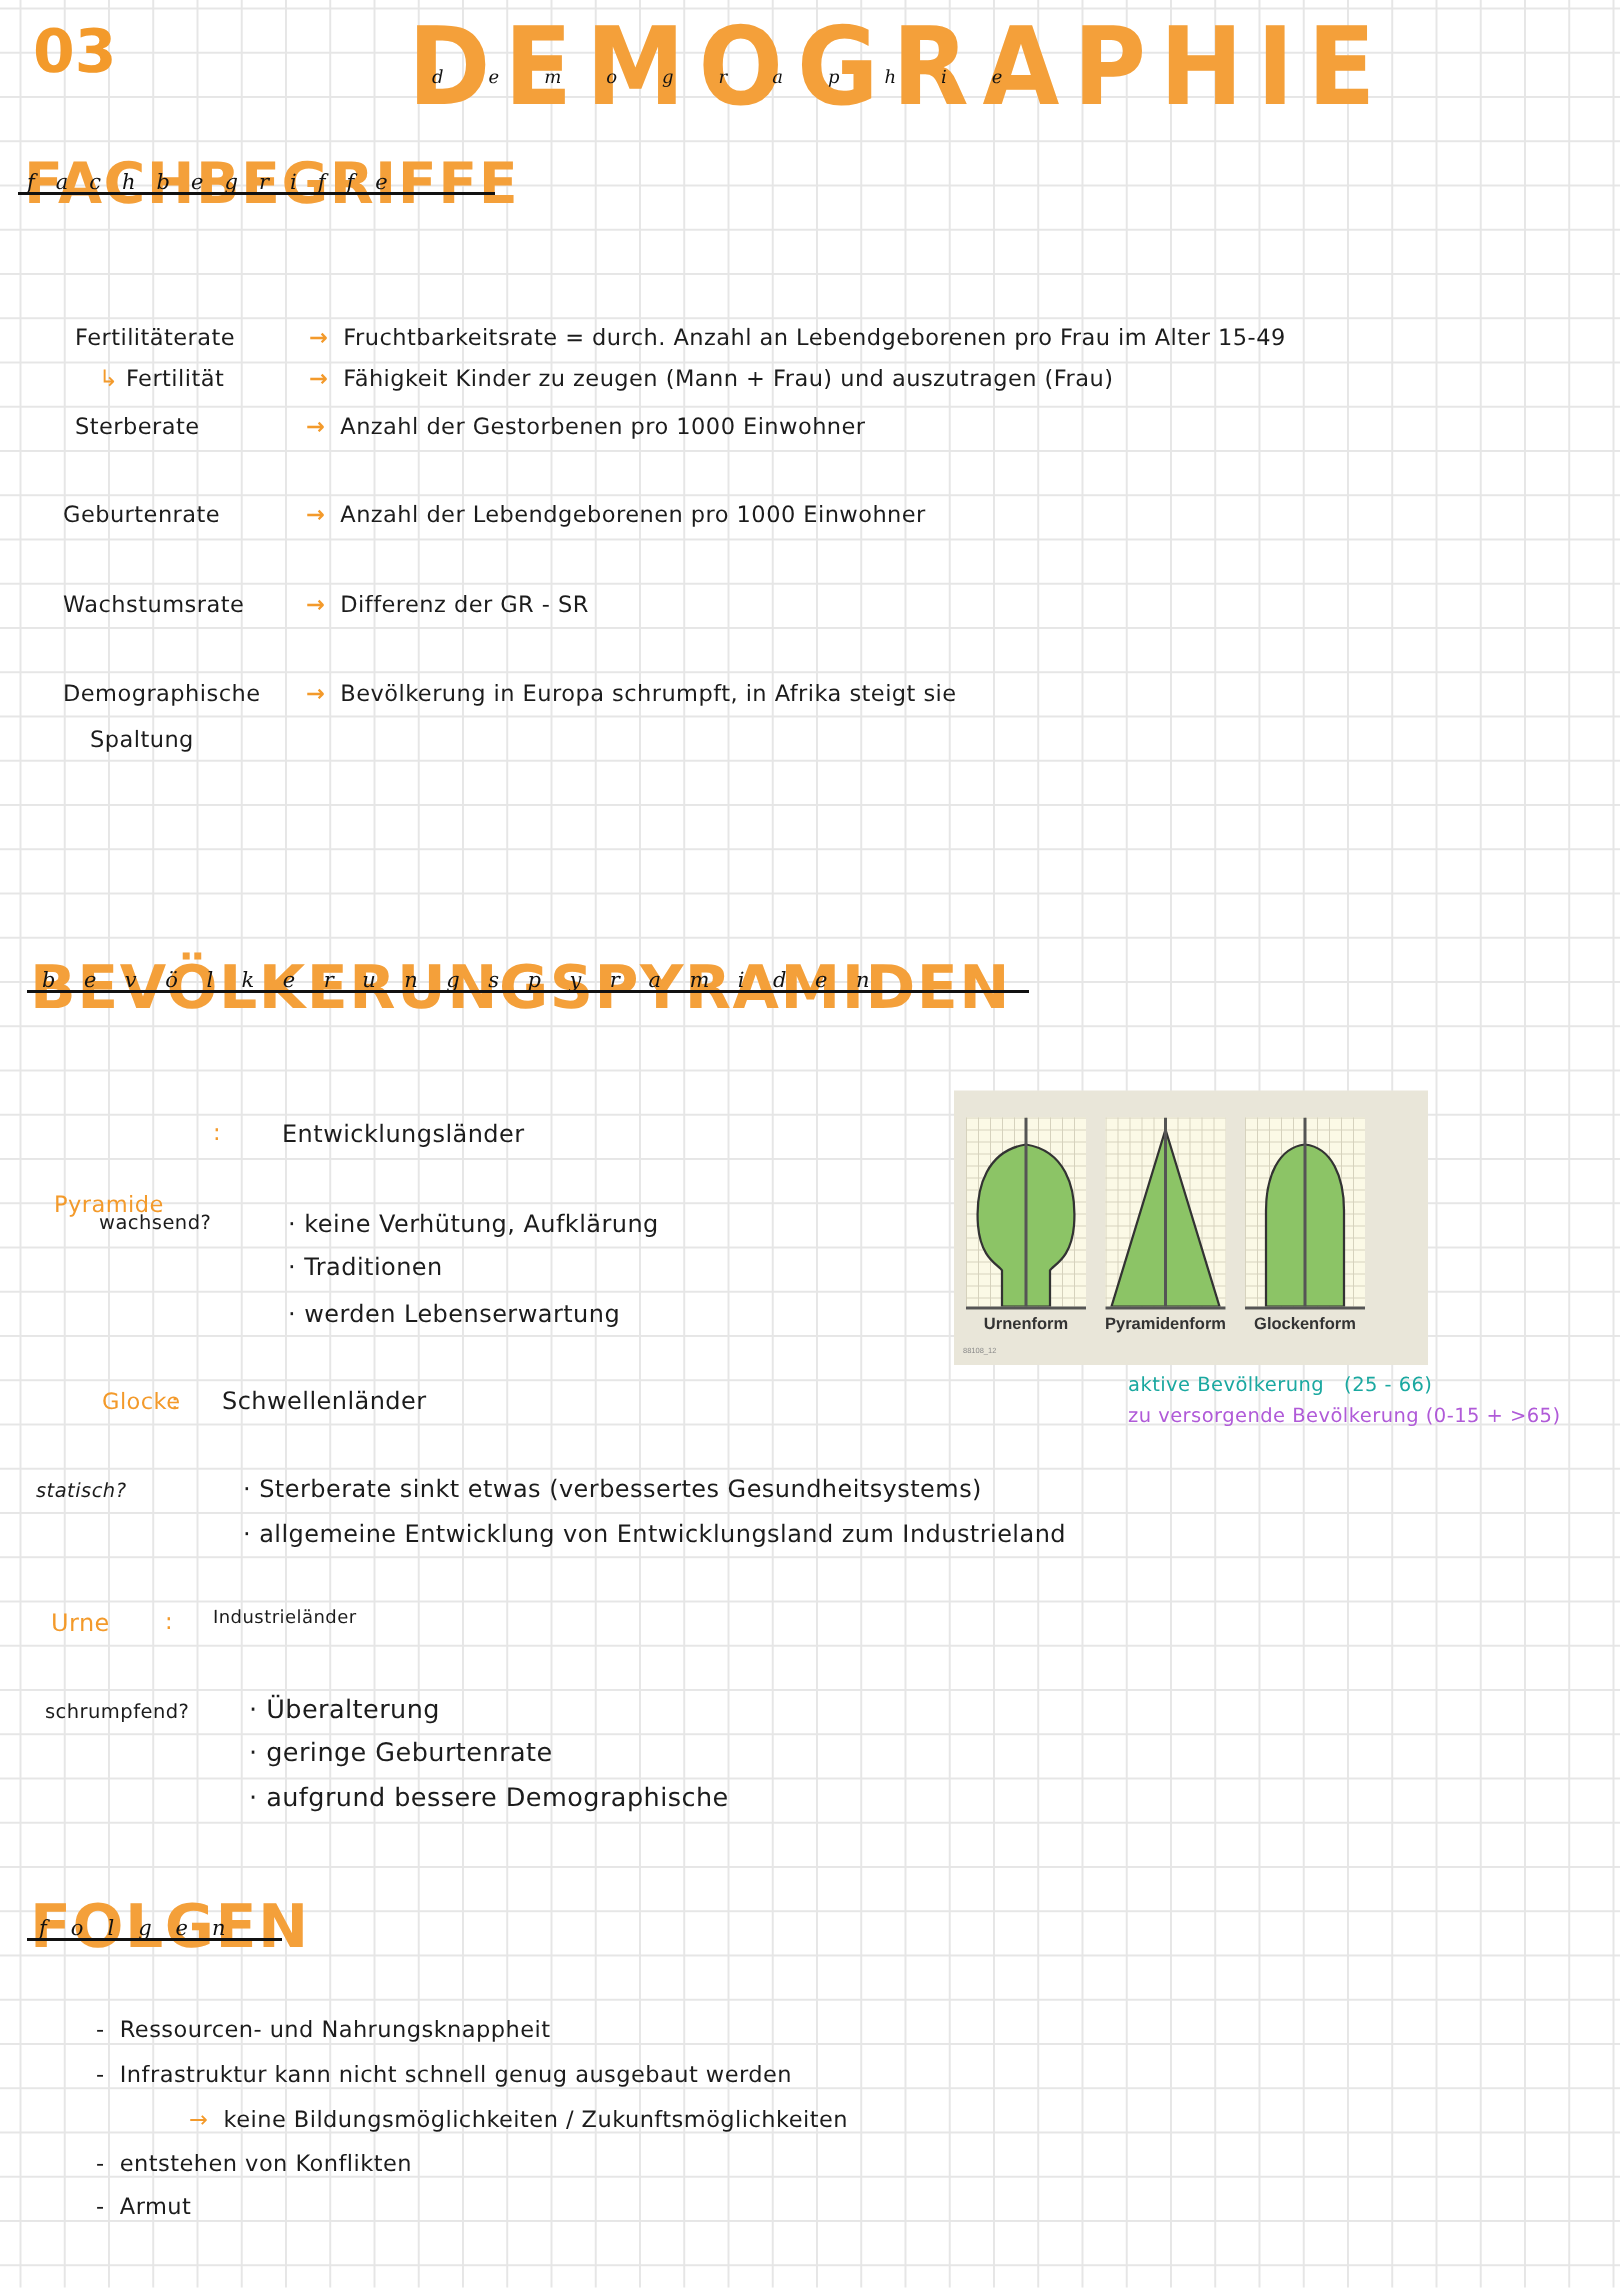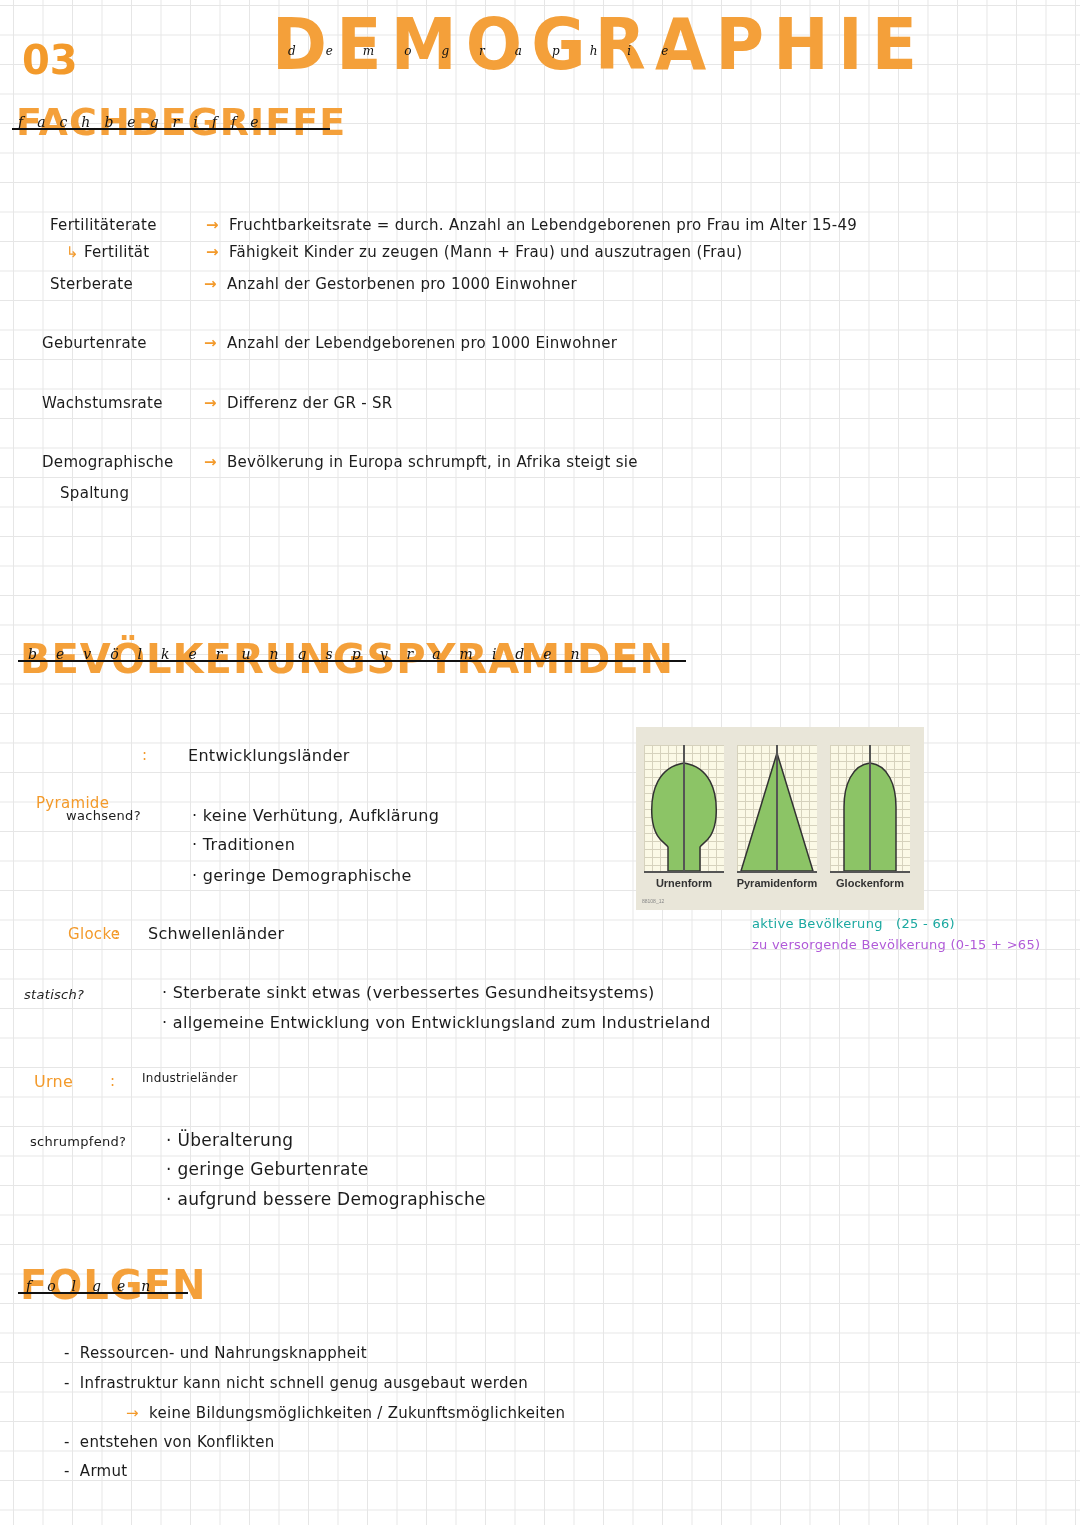--- a/index.html
+++ b/index.html
@@ -43,21 +43,21 @@
   }
 
   .term { font-size:15px; }
   .def { font-size:15px; }
 
   .teal { color:#1aa8a0; }
   .purple { color:#b05ad8; }
 
   
   .fig {
-    position:absolute; left:636px; top:727px; width:288px; height:183px;
+    position:absolute; left:636px; top:727px; width:316px; height:183px;
     background:#e9e6d9;
   }
   .fig-panel {
     position:absolute; top:18px; width:80px; height:126px;
     background-color:#fbf9e6;
     background-image:
       linear-gradient(to right, #d6d2bd 1px, transparent 1px),
       linear-gradient(to bottom, #d6d2bd 1px, transparent 1px);
     background-size:8px 8px;
     border-bottom:2px solid #555;
@@ -68,21 +68,21 @@
     font-family:"Liberation Sans", sans-serif; font-weight:bold; font-size:11px; color:#333;
   }
   .fig-code {
     position:absolute; left:6px; top:171px; font-family:"Liberation Sans", sans-serif;
     font-size:5px; color:#888;
   }
 </style>
 </head>
 <body>
 
-<div class="abs num" style="left:22px; top:12px;margin-top:25px;">03</div>
+<div class="abs num" style="left:22px; top:12px;">03</div>
 <div class="abs big-title main-title" style="left:272px; top:2px;">DEMOGRAPHIE</div>
 <div class="script-overlay" style="left:288px; top:44px;">demographie</div>
 
 <div class="abs big-title section-title" style="left:16px; top:100px; font-size:38px;">FACHBEGRIFFE</div>
 <div class="strike" style="left:12px; top:128px; width:318px;"></div>
 <div class="strike-script" style="left:18px; top:114px; letter-spacing:14px;">fachbegriffe</div>
 
 <div class="abs hw term" style="left:50px; top:216px;">Fertilitäterate</div>
 <div class="abs hw def" style="left:206px; top:216px;"><span class="arrow">→</span><span>Fruchtbarkeitsrate = durch. Anzahl an Lebendgeborenen pro Frau im Alter 15-49</span></div>
 
@@ -105,21 +105,21 @@
 <div class="abs big-title section-title" style="left:20px; top:636px;">BEVÖLKERUNGSPYRAMIDEN</div>
 <div class="strike" style="left:18px; top:660px; width:668px;"></div>
 <div class="strike-script" style="left:28px; top:646px; letter-spacing:19px;">bevölkerungspyramiden</div>
 
 <div class="abs hw orange" style="left:36px; top:746px;margin-top:48px;">Pyramide</div>
 <div class="abs hw orange" style="left:142px; top:746px;">:</div>
 <div class="abs hw" style="left:188px; top:746px; font-size:16px;">Entwicklungsländer</div>
 <div class="abs hw hw-sm" style="left:66px; top:808px;">wachsend?</div>
 <div class="abs hw" style="left:192px; top:806px; font-size:16px;">· <span>keine Verhütung, Aufklärung</span></div>
 <div class="abs hw" style="left:192px; top:835px; font-size:16px;">· <span>Traditionen</span></div>
-<div class="abs hw" style="left:192px; top:866px; font-size:16px;">· <span>geringe Demographische</span></div>
+<div class="abs hw" style="left:192px; top:866px; font-size:16px;">· <span>werden Lebenserwartung</span></div>
 
 <div class="fig">
   <div class="fig-panel" style="left:8px;">
     <svg width="80" height="126" viewBox="0 0 80 126">
       <path d="M40,18 C15,22 6,45 8,72 C10,95 22,98 24,102 L24,126 L56,126 L56,102 C58,98 70,95 72,72 C74,45 65,22 40,18 Z" fill="#8cc466" stroke="#333" stroke-width="1.5"></path>
       <line x1="40" y1="0" x2="40" y2="126" stroke="#555" stroke-width="2"></line>
     </svg>
   </div>
   <div class="fig-panel" style="left:101px;">
     <svg width="80" height="126" viewBox="0 0 80 126">

